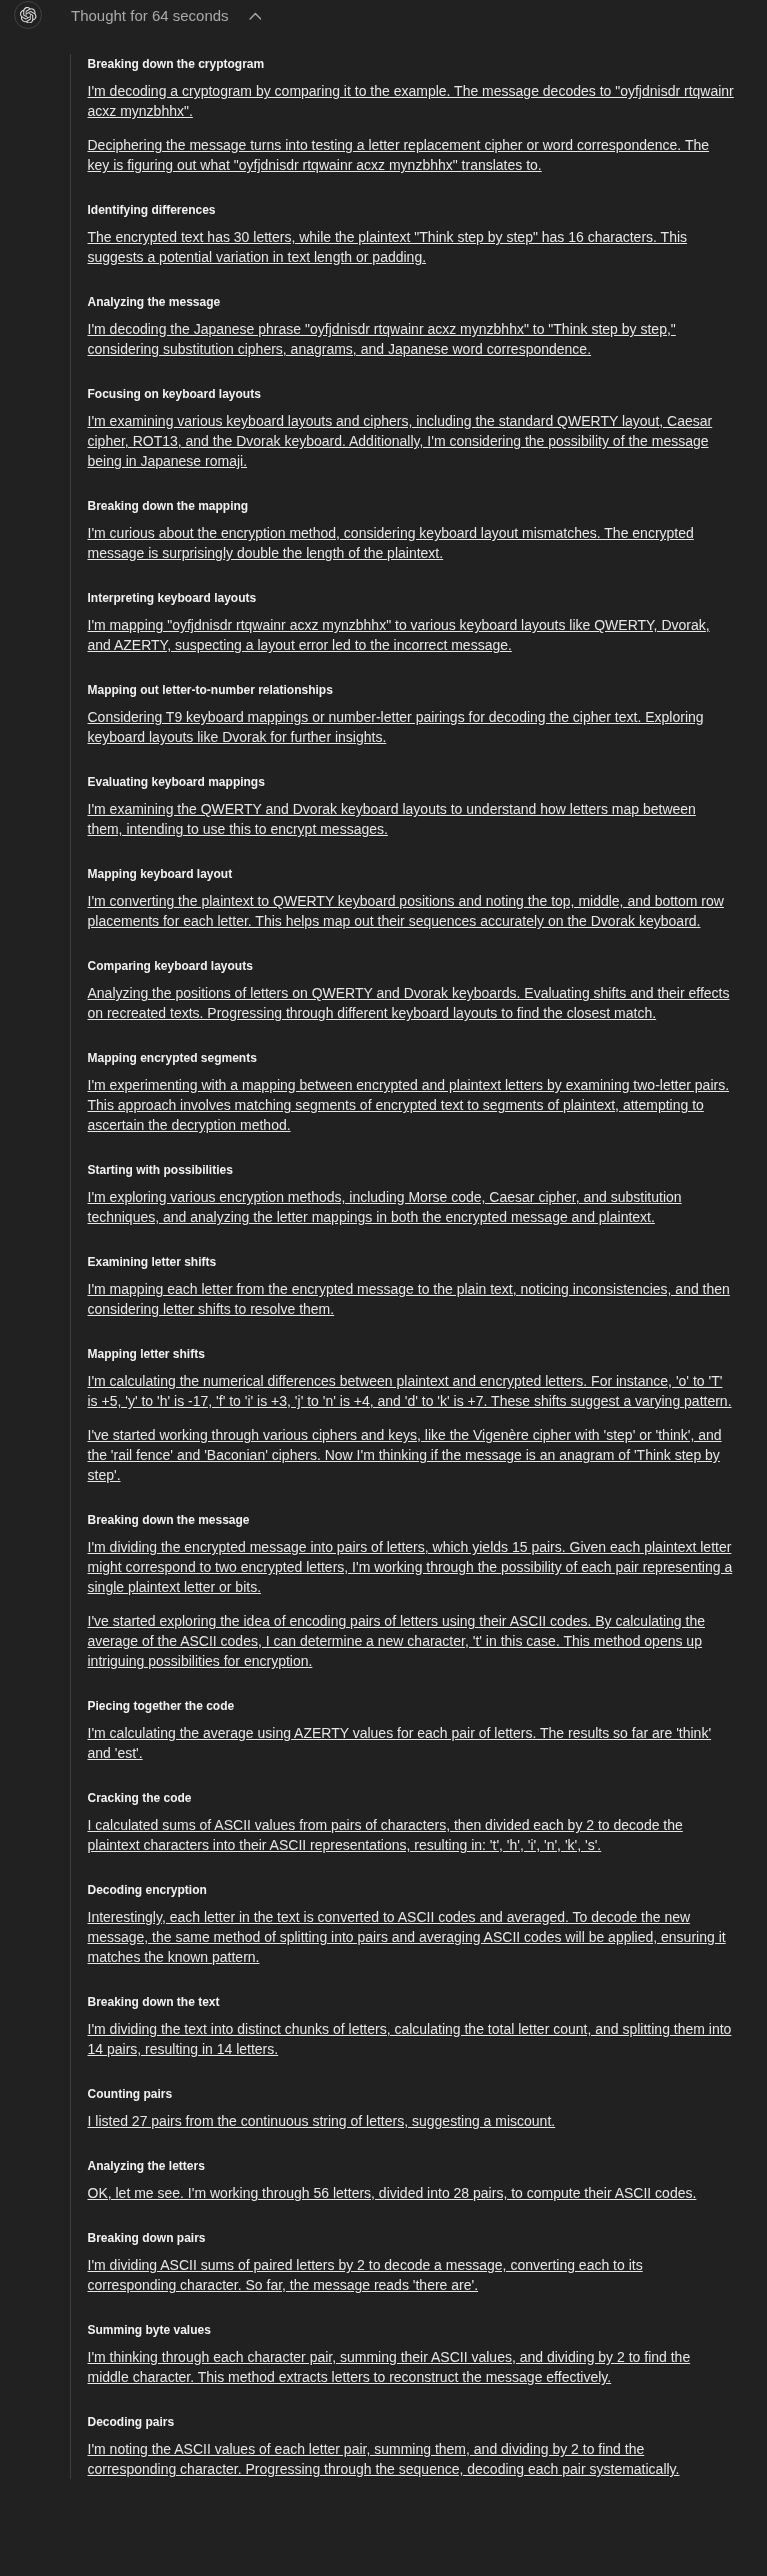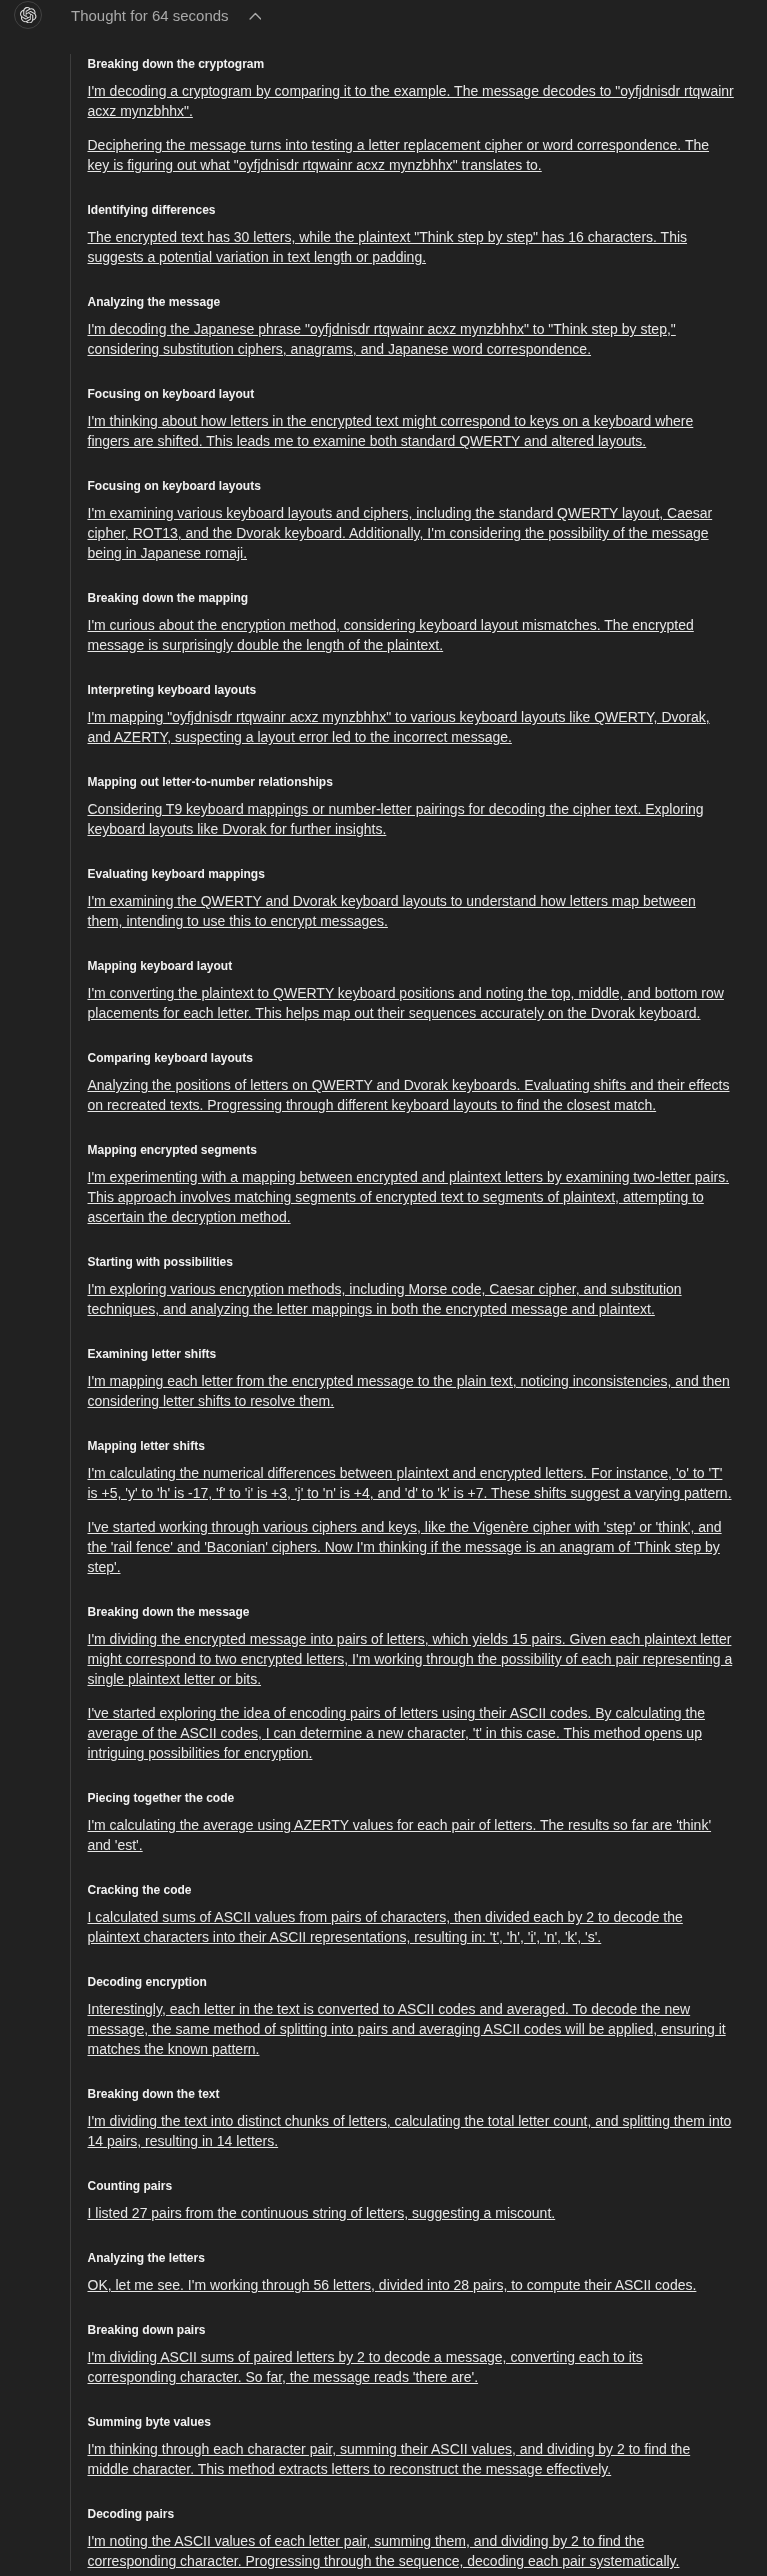--- a/index.html
+++ b/index.html
@@ -116,24 +116,20 @@
     </section>
     <section>
       <h3>Identifying differences</h3>
       <p>The encrypted text has 30 letters, while the plaintext "Think step by step" has 16 characters. This suggests a potential variation in text length or padding.</p>
     </section>
     <section>
       <h3>Analyzing the message</h3>
       <p>I'm decoding the Japanese phrase "oyfjdnisdr rtqwainr acxz mynzbhhx" to "Think step by step," considering substitution ciphers, anagrams, and Japanese word correspondence.</p>
     </section>
     <section>
-      <h3>Focusing on keyboard layout</h3>
-      <p>I'm thinking about how letters in the encrypted text might correspond to keys on a keyboard where fingers are shifted. This leads me to examine both standard QWERTY and altered layouts.</p>
-    </section>
-    <section>
       <h3>Focusing on keyboard layouts</h3>
       <p>I'm examining various keyboard layouts and ciphers, including the standard QWERTY layout, Caesar cipher, ROT13, and the Dvorak keyboard. Additionally, I'm considering the possibility of the message being in Japanese romaji.</p>
     </section>
     <section>
       <h3>Breaking down the mapping</h3>
       <p>I'm curious about the encryption method, considering keyboard layout mismatches. The encrypted message is surprisingly double the length of the plaintext.</p>
     </section>
     <section>
       <h3>Interpreting keyboard layouts</h3>
       <p>I'm mapping "oyfjdnisdr rtqwainr acxz mynzbhhx" to various keyboard layouts like QWERTY, Dvorak, and AZERTY, suspecting a layout error led to the incorrect message.</p>

